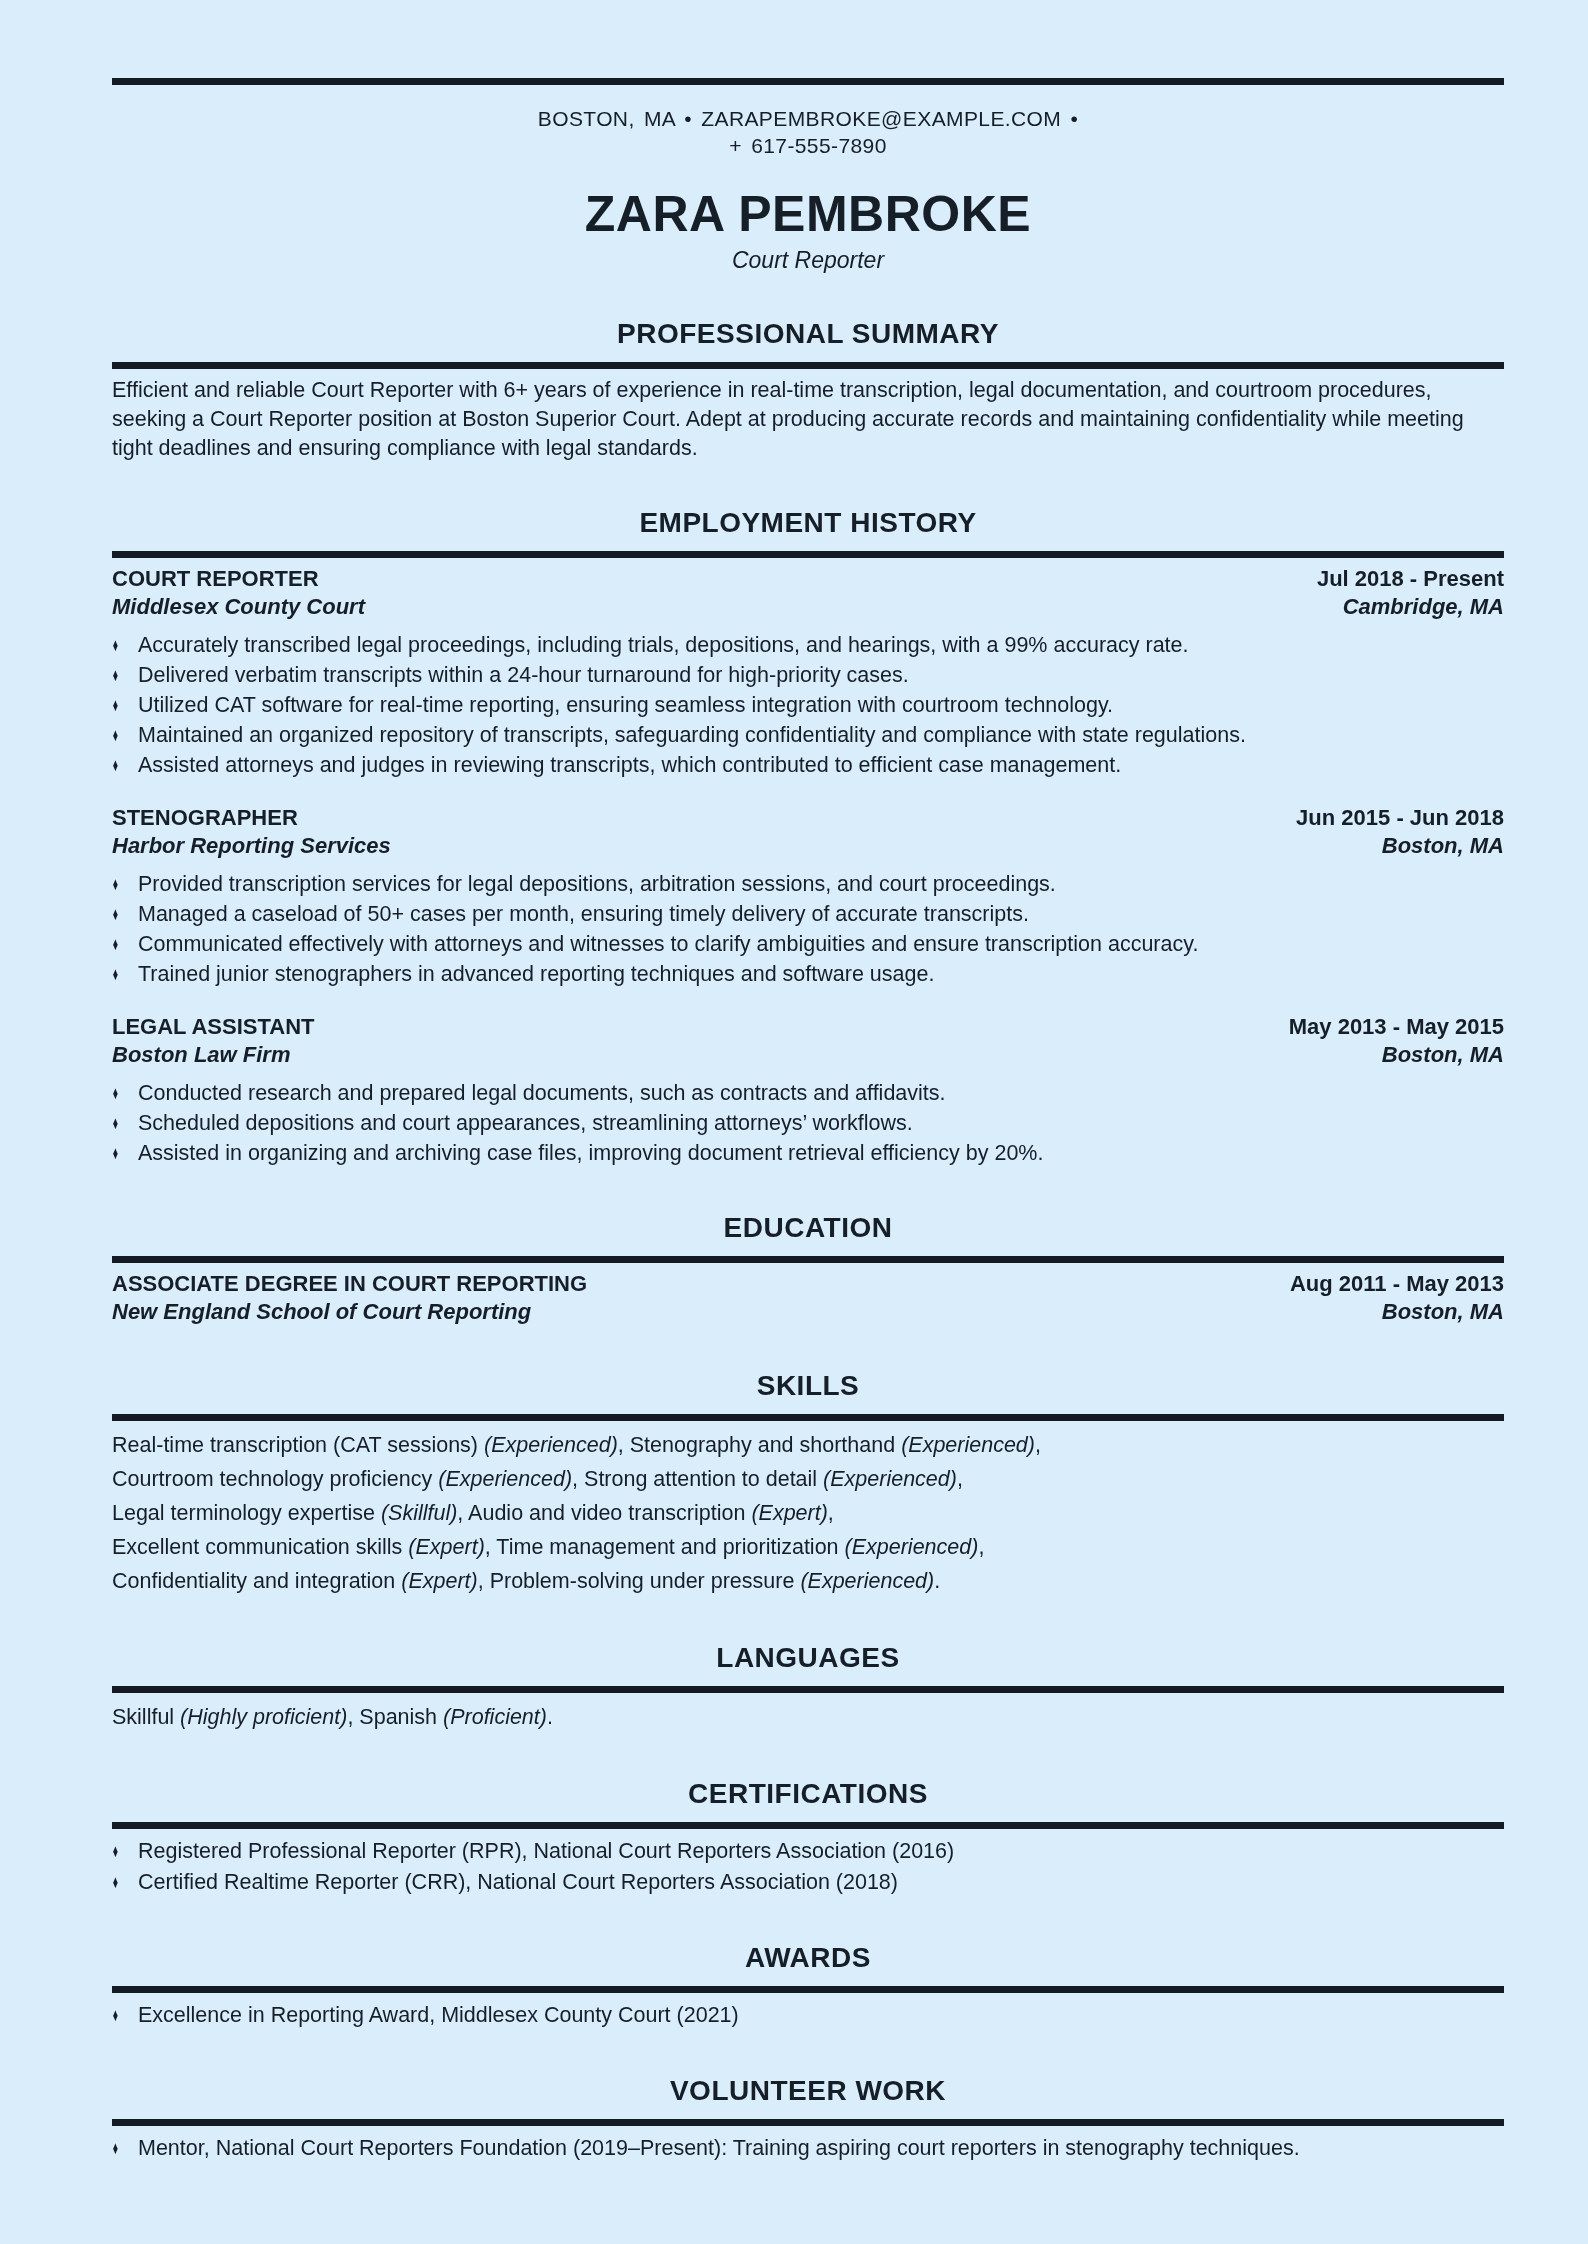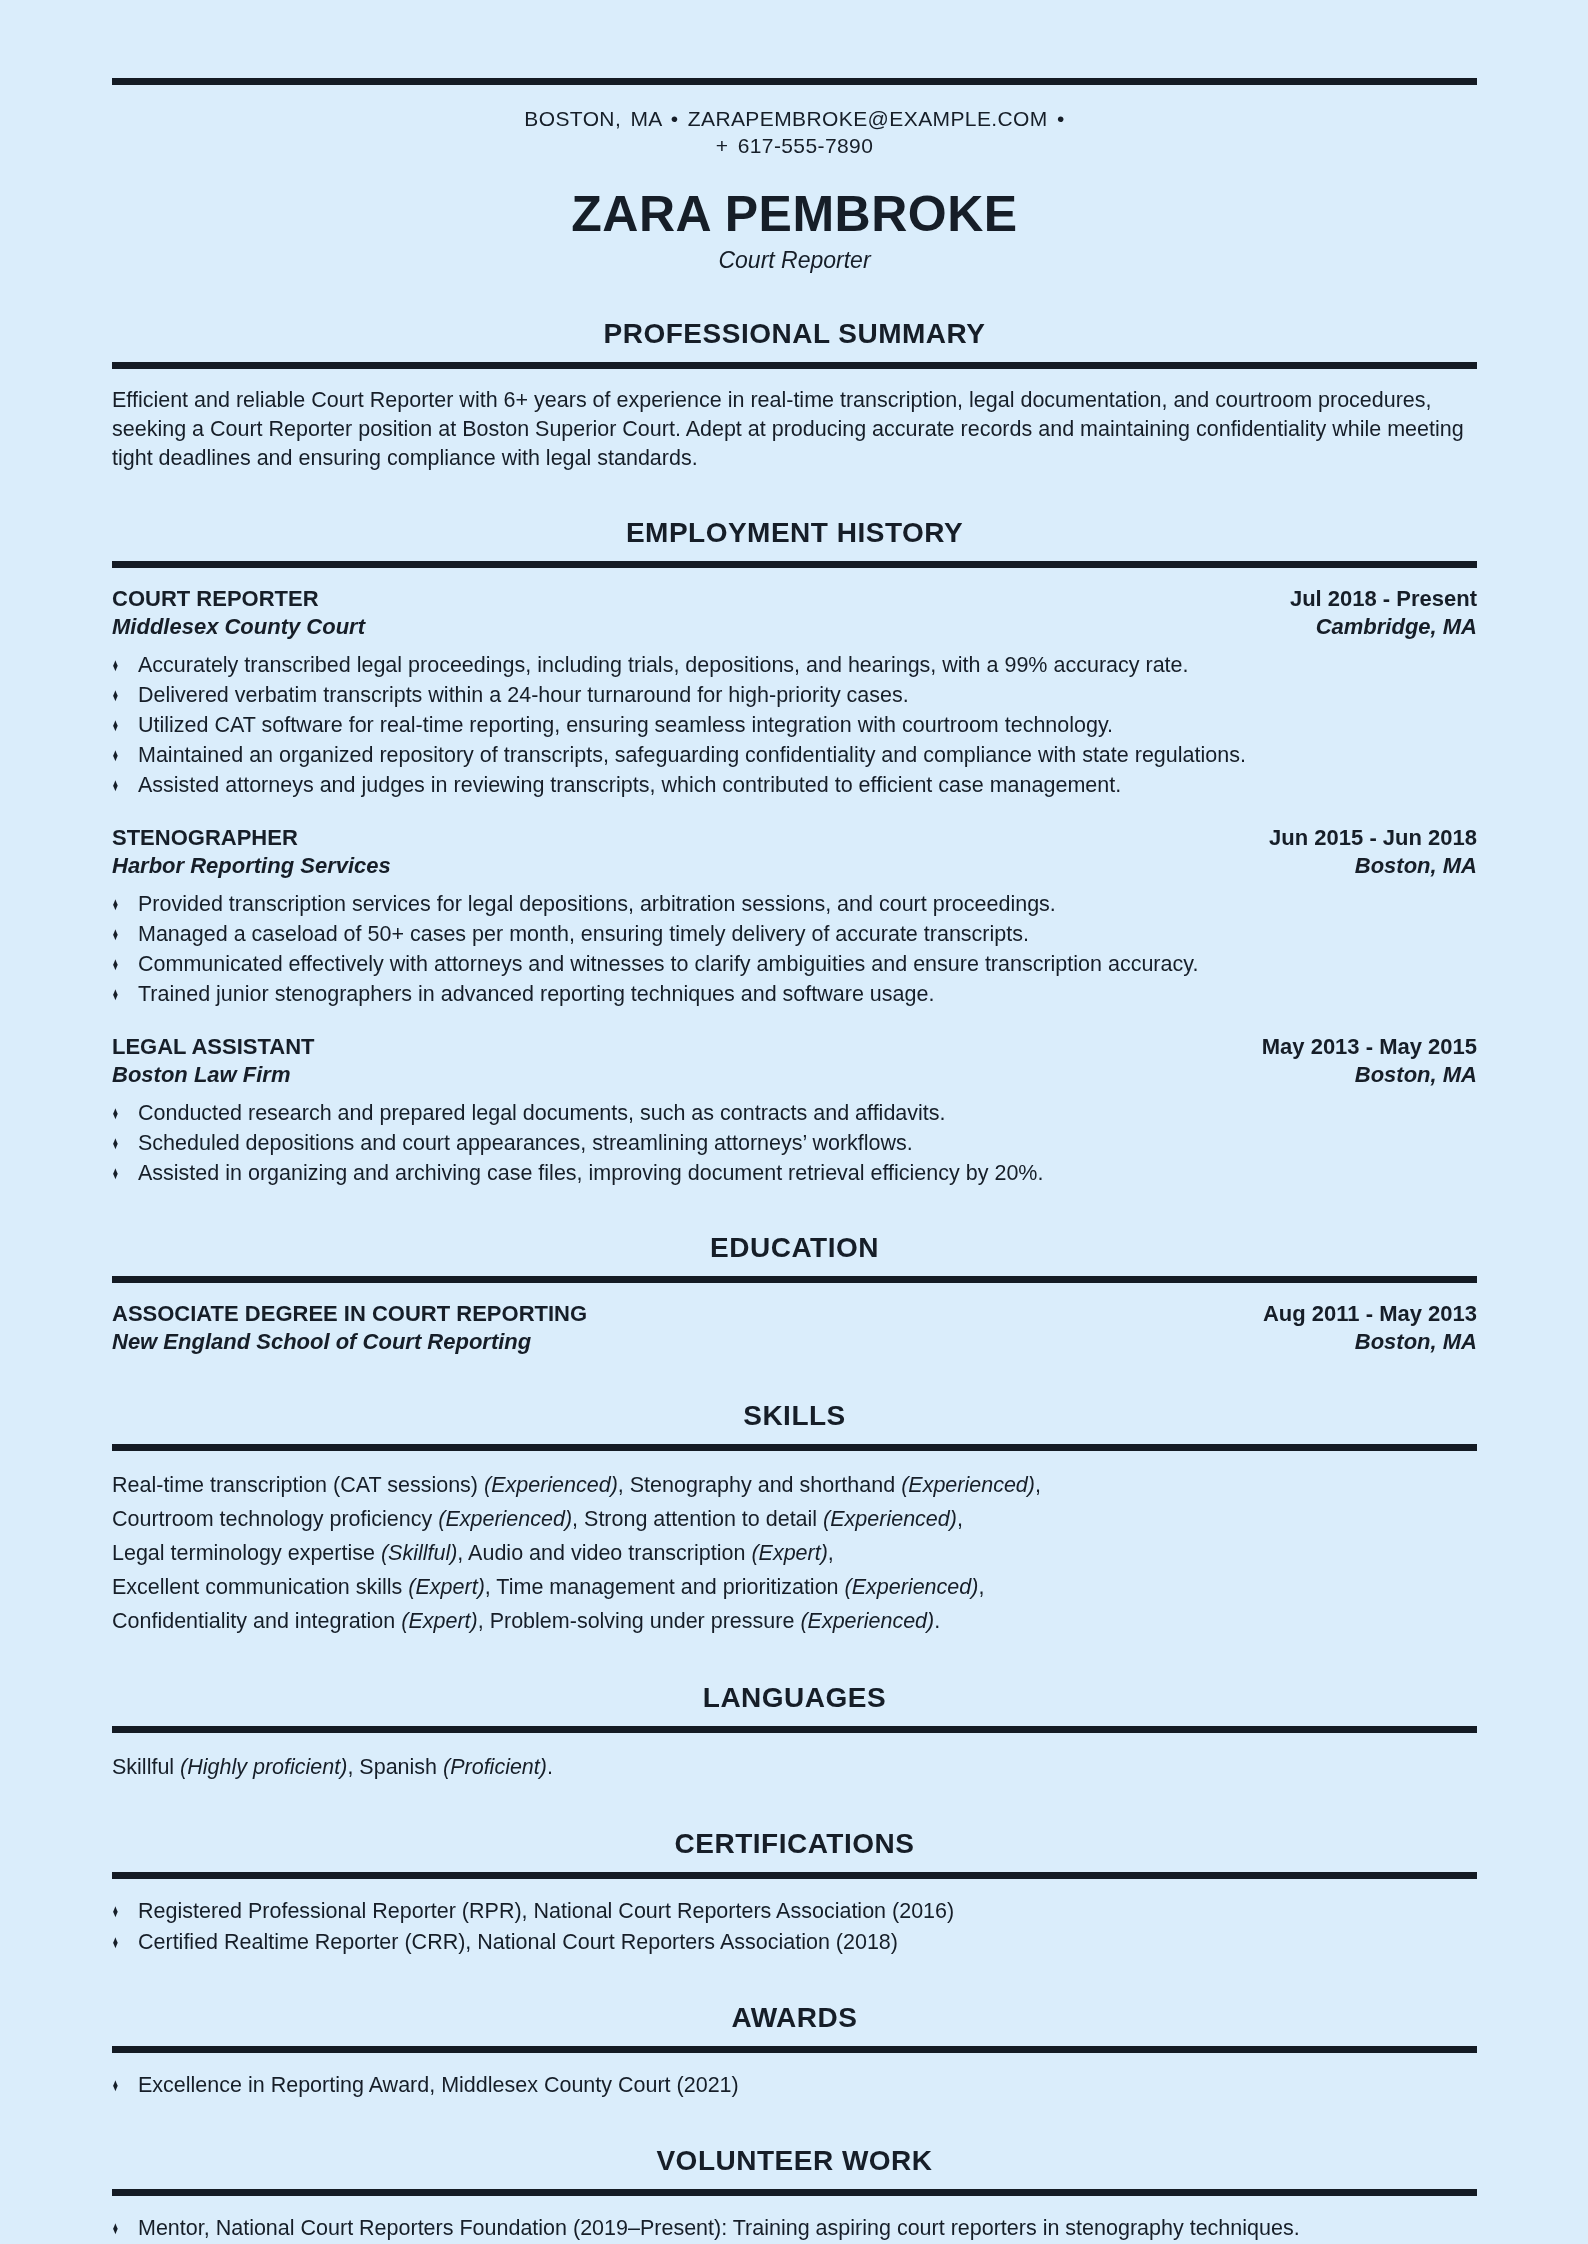--- a/index.html
+++ b/index.html
@@ -5,21 +5,21 @@
   * { margin: 0; padding: 0; box-sizing: border-box; }
   html, body { background: #c9e2f5; }
   body { font-family: "Liberation Sans", "DejaVu Sans", sans-serif; }
 
   .page {
     width: 1588px;
     height: 2244px;
     margin: 0 auto;
     background: #daedfb;
     color: #161e28;
-    padding: 78px 111px 0 112px;
+    padding: 78px 84px 0 112px;
     overflow: hidden;
   }
 
   .divider {
     height: 3px;
     border-top: 4px solid #141b24;
     border-bottom: 3px solid #141b24;
   }
 
   
@@ -28,21 +28,21 @@
   .role { margin-top: 6px; text-align: center; font-size: 23px; font-style: italic; }
 
   
   .section-heading {
     margin: 44px 0 12px;
     text-align: center;
     font-size: 28px;
     font-weight: bold;
     letter-spacing: .5px;
   }
-  .section-content { margin-top: 17px; font-size: 21.5px; }
+  .section-content { margin-top: 7px; font-size: 21.5px; }
 
   .body-text { line-height: 29px; }
 
   .entry-row { display: flex; justify-content: space-between; font-size: 22px; font-weight: bold; line-height: 28px; }
   .entry-sub { font-style: italic; justify-content: space-between; }
   .job + .job { margin-top: 24px; }
 
   .bullets { margin-top: 9px; }
   .bullet-item { display: flex; align-items: flex-start; font-size: 21.5px; line-height: 30px; }
   .bullet-diamond {

